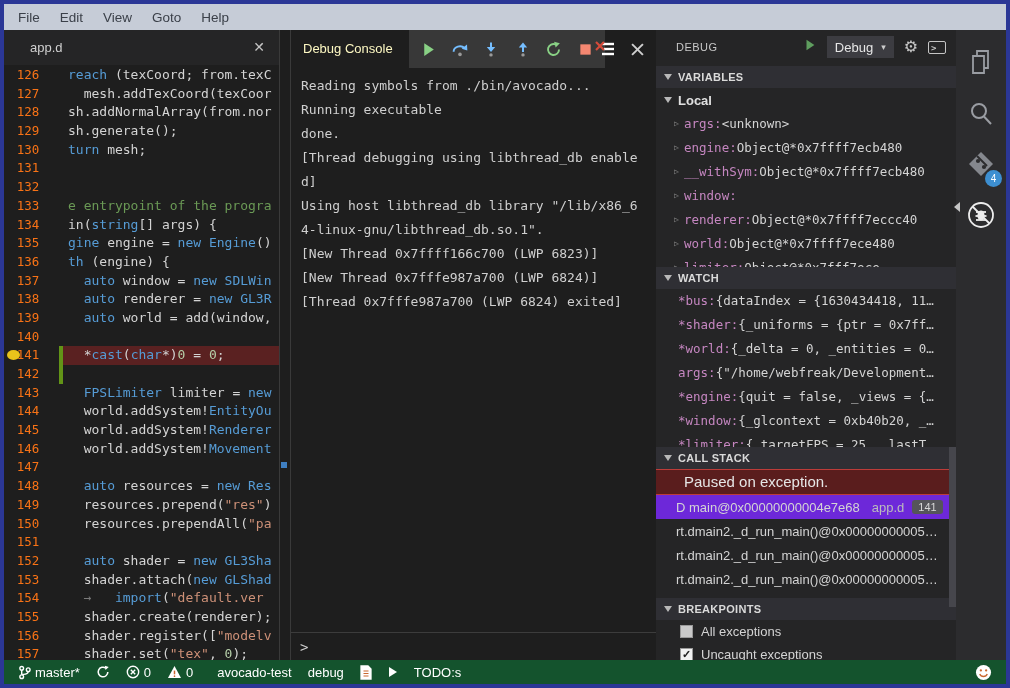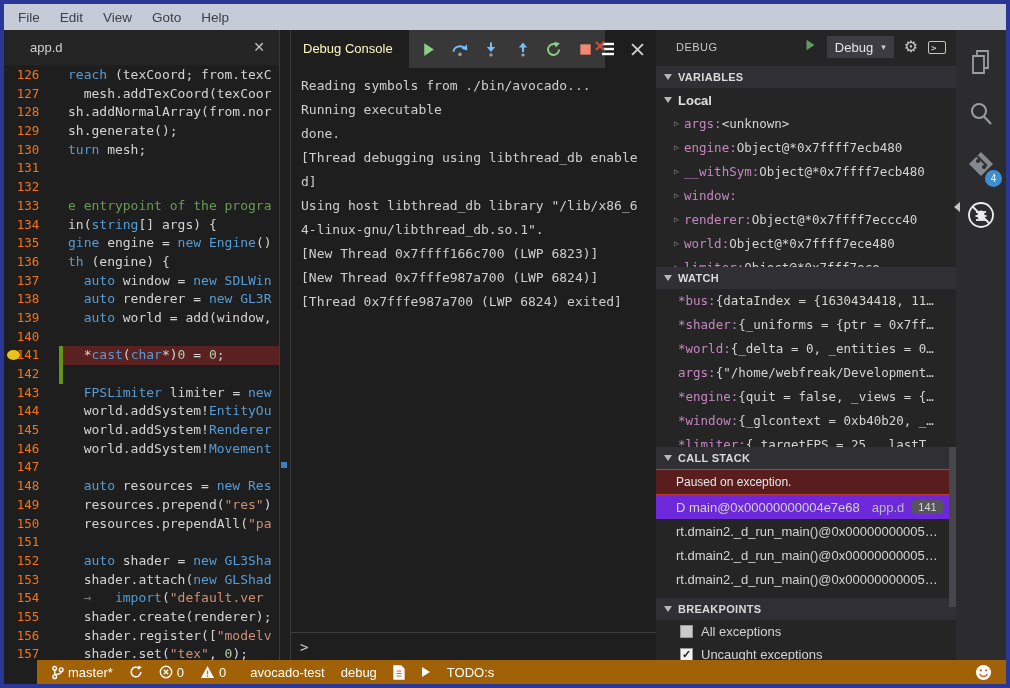--- a/index.html
+++ b/index.html
@@ -72,21 +72,21 @@
   .scope-label{color:#e0e0e0;font-size:13px;font-weight:bold;}
   .vars-region{height:155px;flex:none;overflow:hidden;}
   .watch-region{height:158px;flex:none;overflow:hidden;}
   .kv-row{height:24px;display:flex;align-items:center;white-space:nowrap;overflow:hidden;
           font:12.5px/24px "DejaVu Sans Mono",monospace;cursor:pointer;}
   .kv-row .tri{color:#8a8a8a;font-size:8px;width:10px;flex:none;margin-left:18px;}
   .kv-row.watch{padding-left:22px;}
   .kv-name{color:#C586C0;}
   .kv-val{color:#d4d4d4;text-align:center;}
   .banner{height:24px;flex:none;background:#5a1d1d;border-top:1px solid #bd3c39;border-bottom:1px solid #bd3c39;
-          color:#e6e6e6;font-size:12px;line-height:24px;padding-left:20px;}
+          color:#e6e6e6;font-size:15px;line-height:24px;padding-left:28px;}
   .frames{flex:none;}
   .frame{height:24px;display:flex;align-items:center;padding-left:20px;color:#d4d4d4;font-size:13px;
          white-space:nowrap;overflow:hidden;cursor:pointer;}
   .frame.sel{background:#6d28d9;}
   .frame .ffile{color:#bcbcbc;margin-left:12px;}
   .frame .fline{background:#55555a;color:#d8d8d8;font-size:11px;border-radius:3px;padding:1px 6px;margin-left:8px;}
   .bp-gap{height:7px;flex:none;}
   .bp-row{height:23px;display:flex;align-items:center;padding-left:24px;cursor:pointer;}
   .cbx{width:13px;height:13px;flex:none;background:#c9c9c9;border:1px solid #999;box-sizing:border-box;
        margin-right:8px;text-align:center;font:bold 11px/11px "Liberation Sans",sans-serif;color:#222;}
@@ -543,21 +543,21 @@
           <ellipse cx="15" cy="15.5" rx="3.6" ry="5" fill="#ededed" stroke="none"></ellipse>
           <line x1="10" y1="12" x2="20" y2="12"></line>
             <line x1="9.5" y1="16" x2="20.5" y2="16"></line>
           <line x1="10" y1="20" x2="20" y2="20"></line>
           <line x1="6.5" y1="6.5" x2="23.5" y2="23.5"></line>
         </svg>
       </span>
     </div>
   </div>
 
-  <div class="statusbar" style="background: #a16207; margin-left: 33px;">
+  <div class="statusbar" style="background: #14532d;">
     <span class="sb-item" style="padding-left:14px;">
       <svg width="13" height="15" viewBox="0 0 14 16" fill="none" stroke="#fff" stroke-width="1.5">
         <circle cx="4" cy="3.5" r="2"></circle>
           <circle cx="4" cy="12.5" r="2"></circle>
           <circle cx="11" cy="5" r="2"></circle>
         <path d="M4 5.5 v5 M11 7 c0 4 -7 2.5 -7 3.5"></path>
       </svg>
       <span>master*</span>
     </span>
     <span class="sb-item">

